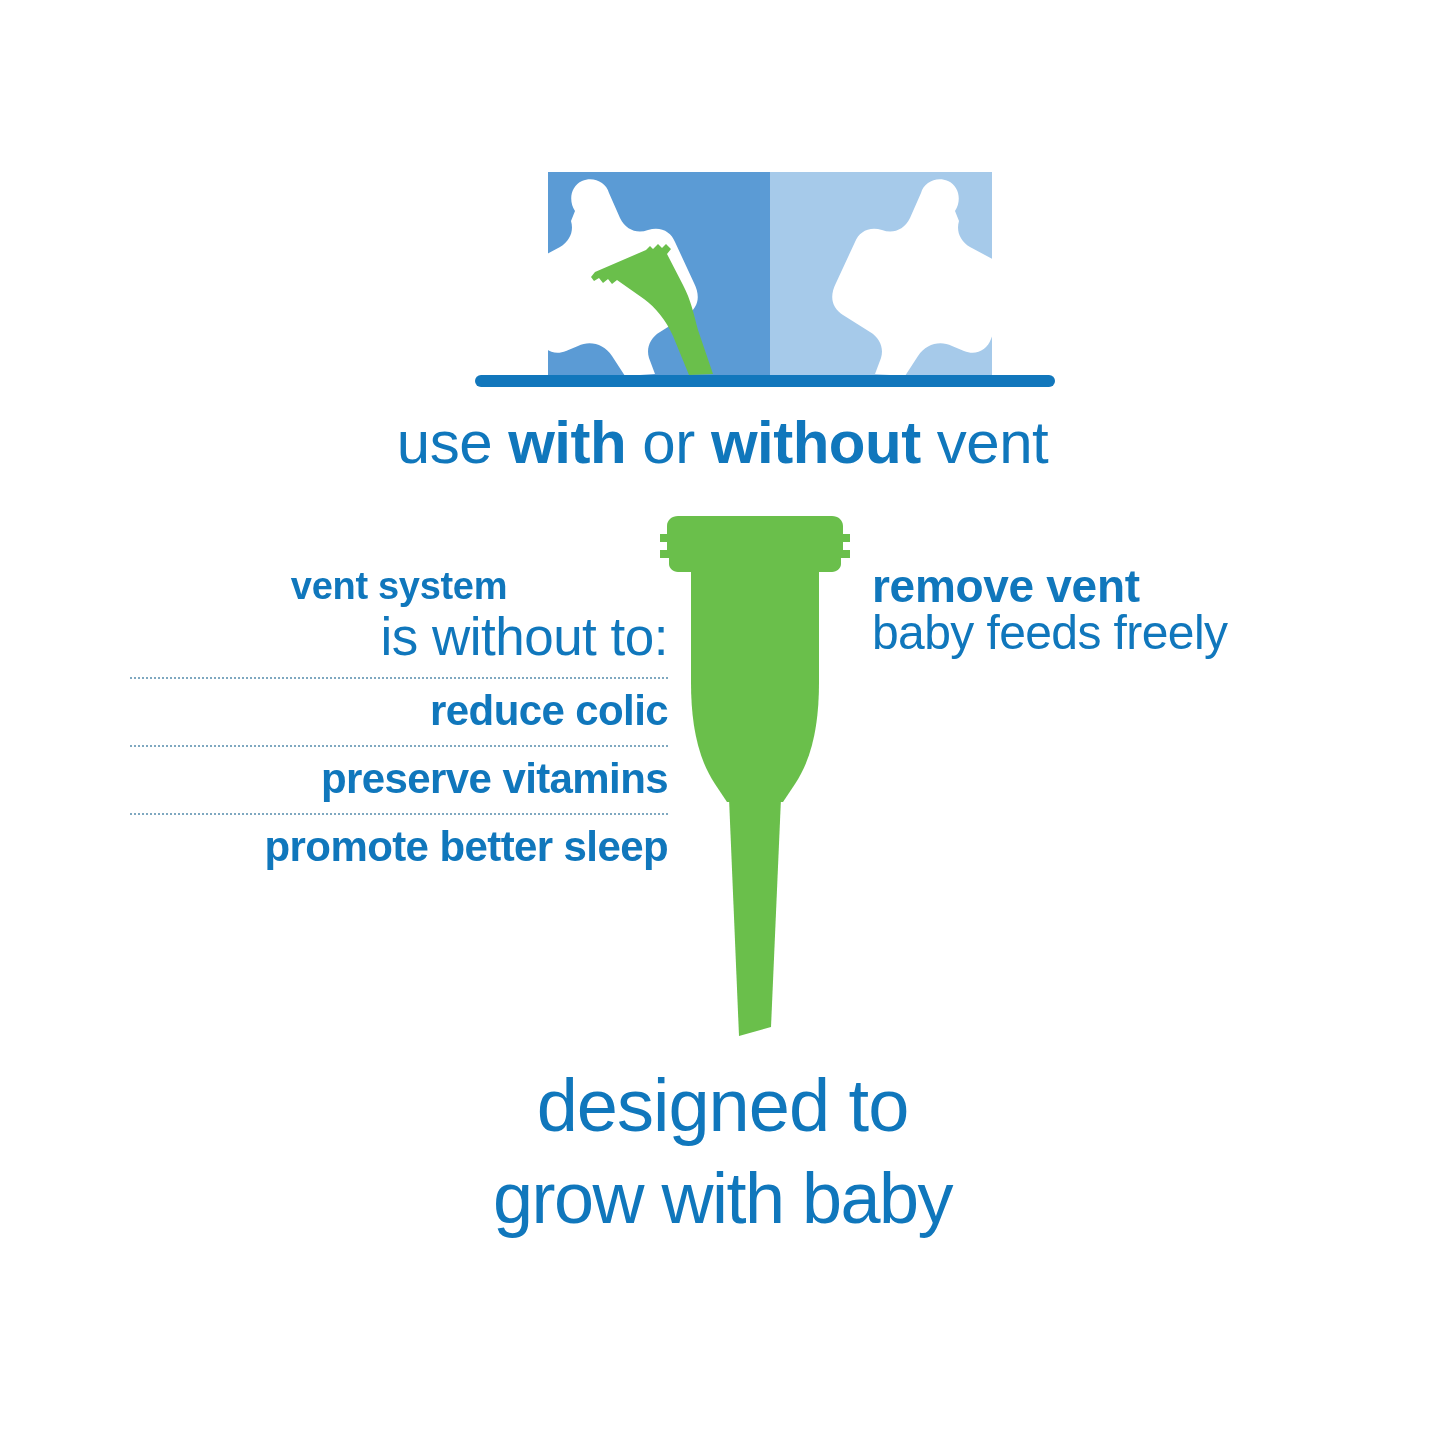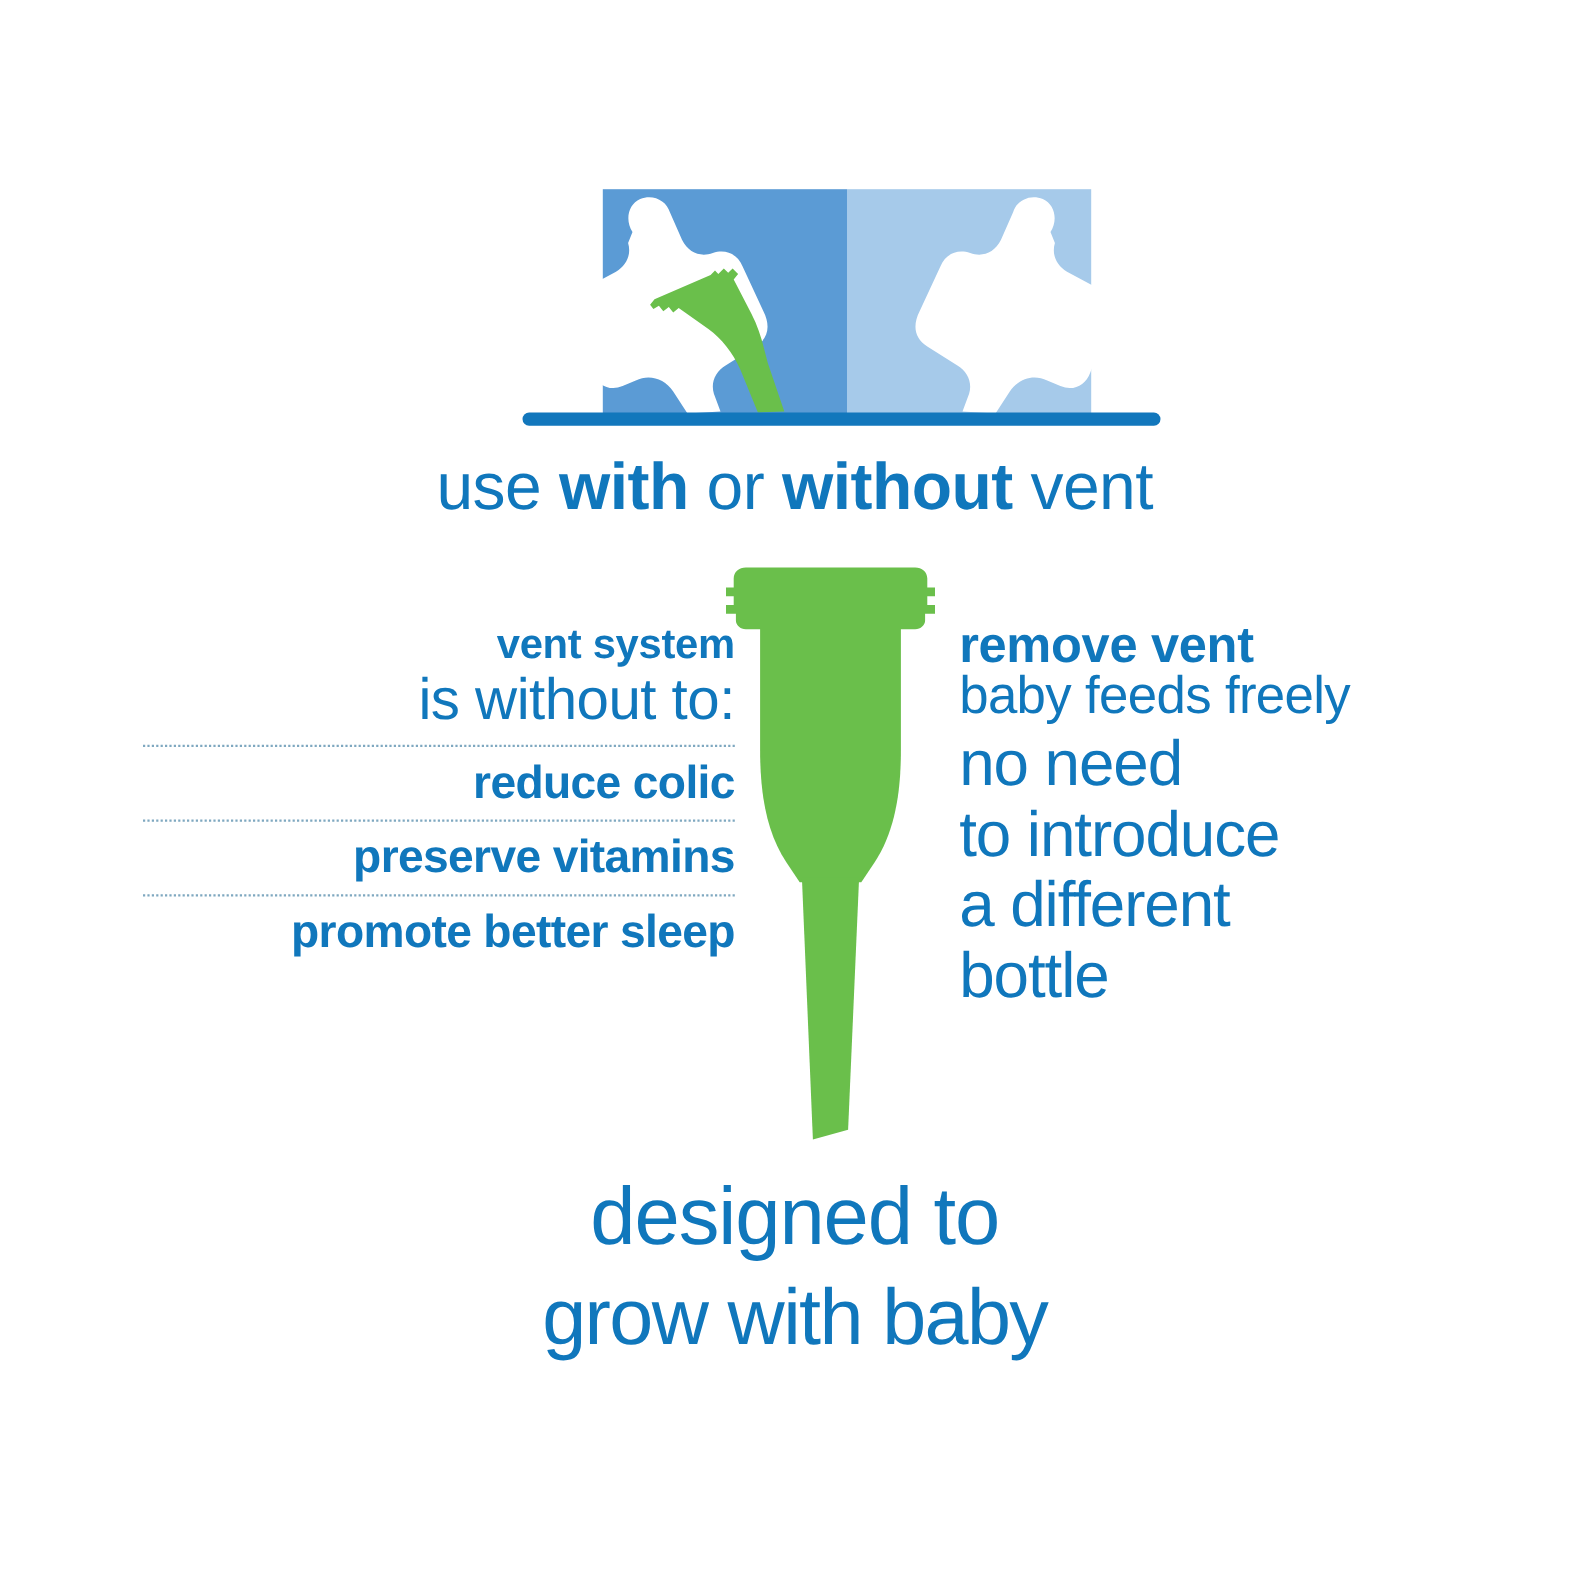--- a/index.html
+++ b/index.html
@@ -81,20 +81,21 @@
     top: 565px;
     width: 538px;
     text-align: right;
     color: #1077BC;
   }
   #vent-system-label {
     font-weight: 700;
     font-size: 38px;
     line-height: 42px;
     letter-spacing: -0.3px;
+    text-align: center;
   }
   #proven-label {
     font-weight: 300;
     font-size: 53px;
     line-height: 60px;
     letter-spacing: -0.5px;
   }
   #benefits-list {
     margin-top: 10px;
   }
@@ -310,26 +311,20 @@
       </div>
       <div class="benefit-row">
         <span class="benefit-text">promote better sleep</span>
       </div>
     </div>
   </div>
 
   <div id="col-right">
     <div id="remove-vent-label">remove vent</div>
     <div id="feeds-freely-label">baby feeds freely</div>
-    <div id="no-need-block">
-      <span class="nn-line">no need</span>
-      <span class="nn-line">to introduce</span>
-      <span class="nn-line">a different</span>
-      <span class="nn-line">bottle</span>
-    </div>
   </div>
 
   <div id="tagline">
     <span id="tagline-top">designed to</span>
     <span id="tagline-bottom">grow with baby</span>
   </div>
 
 </div>
 
 </body></html>

